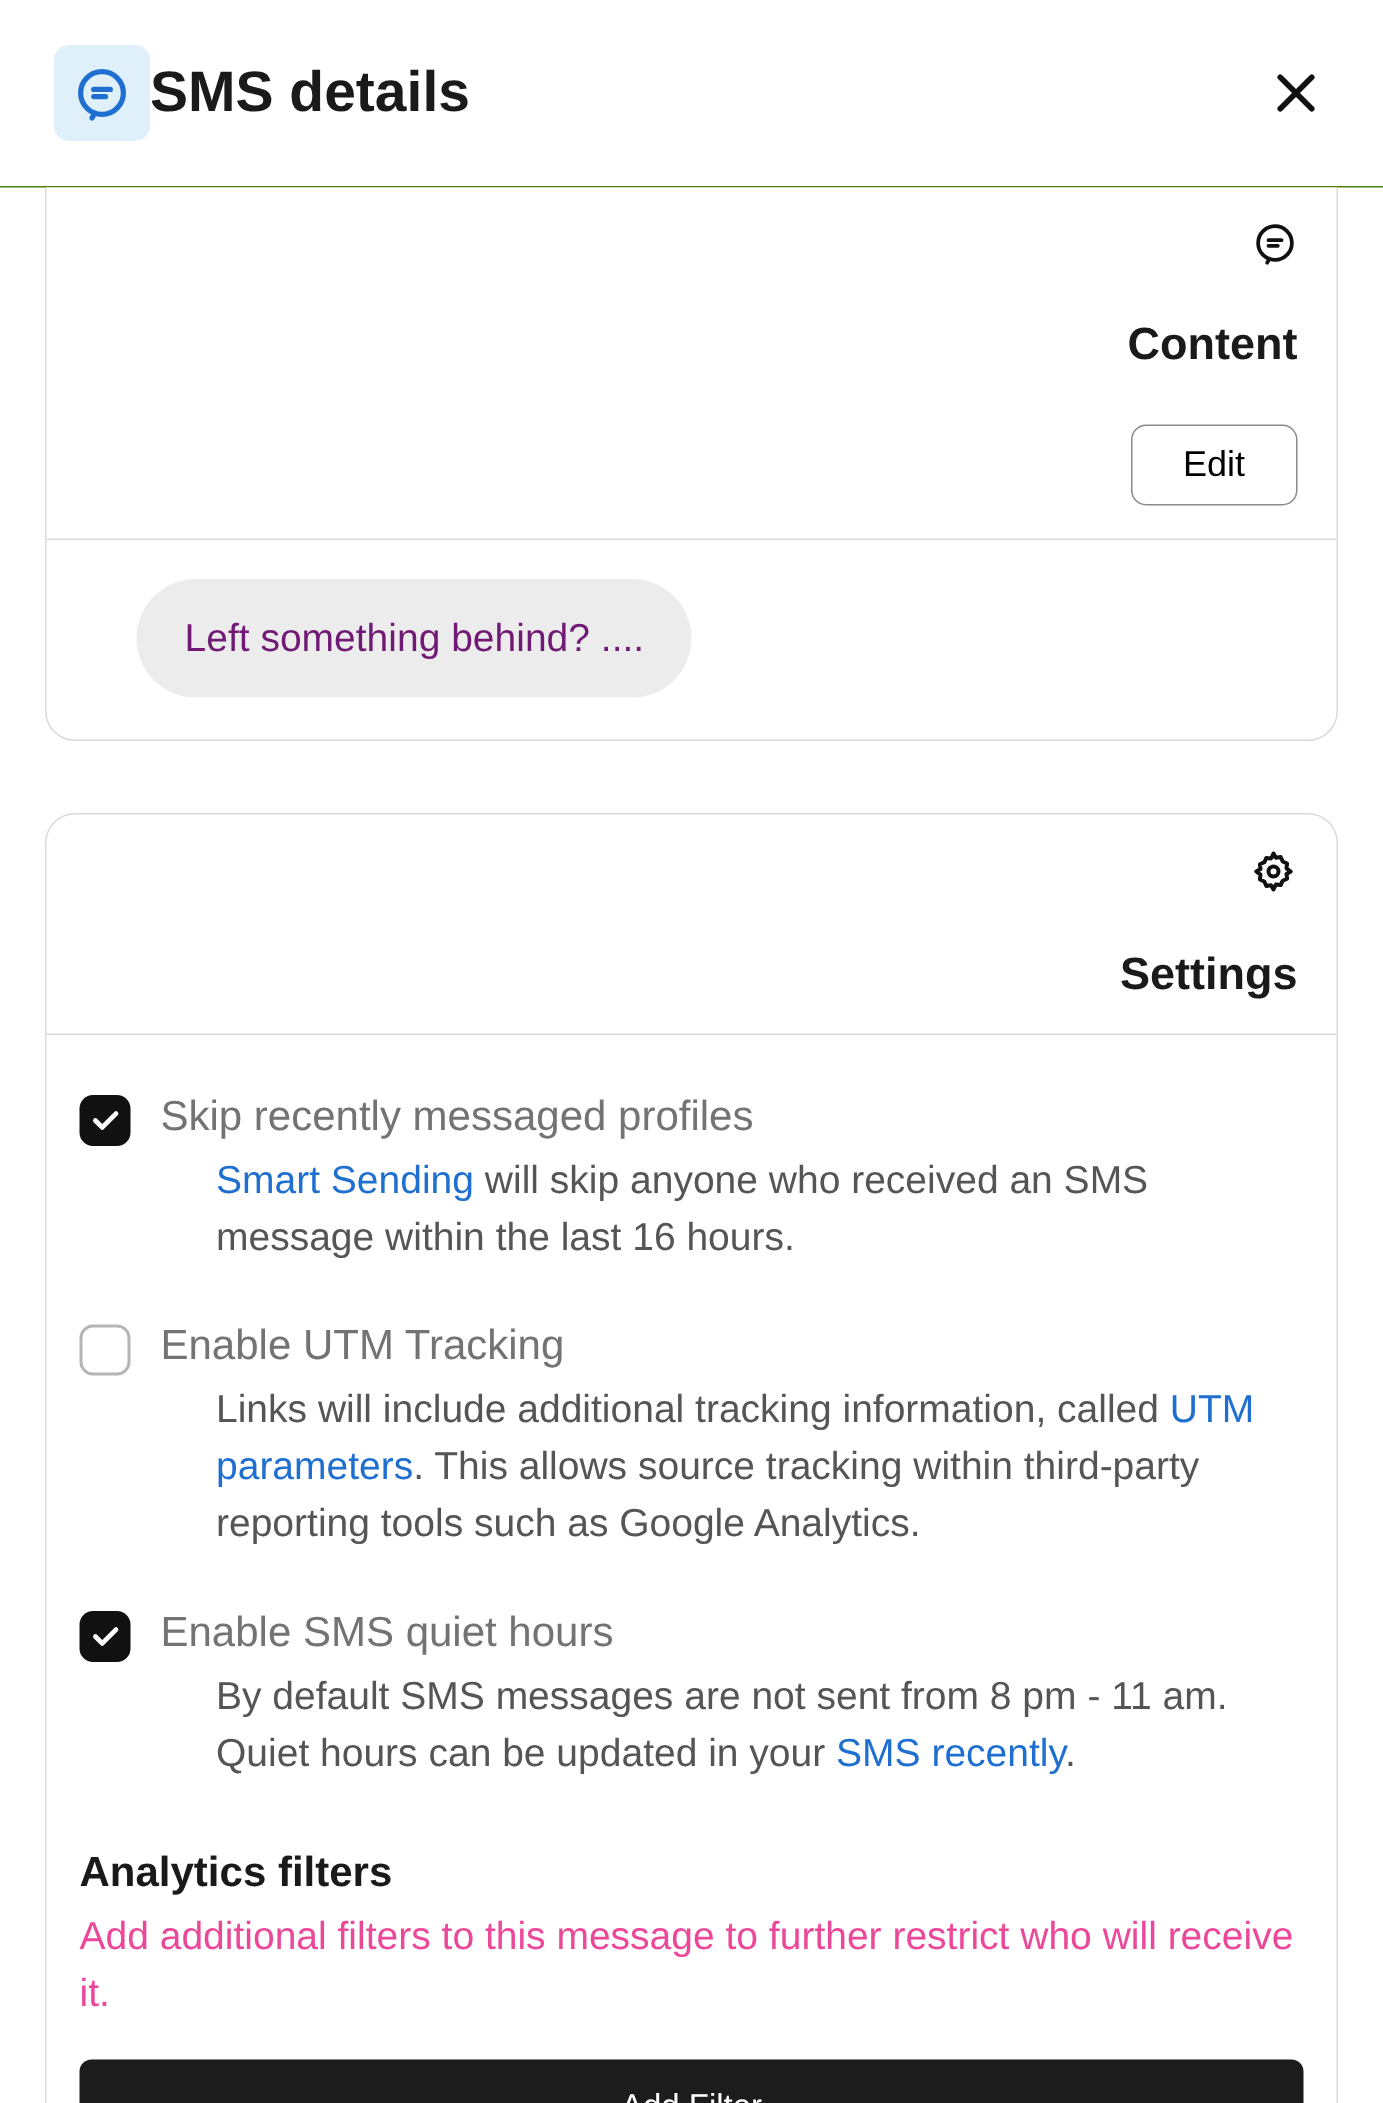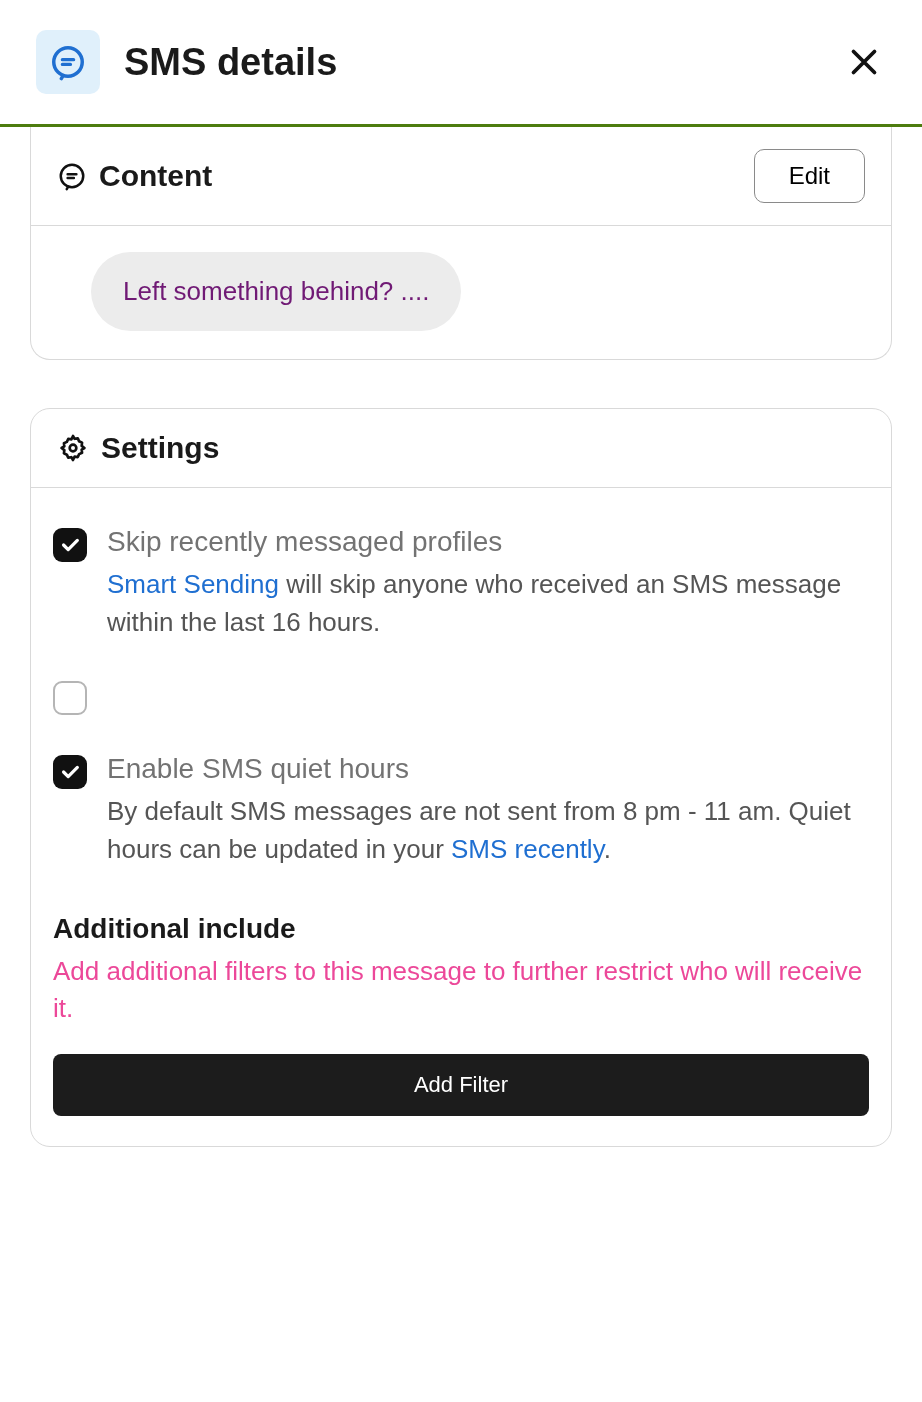--- a/index.html
+++ b/index.html
@@ -6,22 +6,21 @@
   body {
     font-family: -apple-system, BlinkMacSystemFont, "Segoe UI", Helvetica, Arial, sans-serif;
     background: #fff;
     color: #1a1a1a;
     width: 922px;
   }
   .modal-header {
     display: flex;
     align-items: center;
     padding: 30px 36px 30px 36px;
-    border-bottom: 3px solid #4d7c0f;
-    gap: 24px;
+    border-bottom: 1px solid #4d7c0f;
   }
   .header-icon-box {
     width: 64px;
     height: 64px;
     background: #e0f0fb;
     border-radius: 10px;
     display: flex;
     align-items: center;
     justify-content: center;
   }
@@ -45,24 +44,25 @@
     border: 1px solid #d9d9d9;
     border-radius: 20px;
     margin-top: 0;
     overflow: hidden;
     background:#fff;
   }
   .card + .card { margin-top: 48px; }
   .card-top-trim { border-top: none; border-top-left-radius: 0; border-top-right-radius: 0; }
   .card-header {
     display: flex;
-    align-items: center;
+    align-items: flex-end;
     padding: 22px 26px;
     border-bottom: 1px solid #d9d9d9;
-    gap: 12px;
+    gap: 36px;
+    flex-direction: column;
   }
   .card-header h2 {
     font-size: 30px;
     font-weight: 700;
     flex: 1;
   }
   .edit-btn {
     border: 1.5px solid #8a8a8a;
     background: #fff;
     border-radius: 10px;
@@ -107,20 +107,21 @@
   .setting-label {
     font-size: 28px;
     font-weight: 400;
     color: #737373;
     margin-bottom: 8px;
   }
   .setting-desc {
     font-size: 26px;
     line-height: 1.45;
     color: #555;
+    margin-left: 37px;
   }
   a.link {
     color: #1f6fd1;
     text-decoration: none;
     cursor: pointer;
   }
   .filters-header {
     font-size: 28px;
     font-weight: 700;
     margin-top: 12px;
@@ -198,34 +199,38 @@
             </svg>
         </div>
         <div class="setting-text">
           <div class="setting-label">Skip recently messaged profiles</div>
           <div class="setting-desc"><a class="link">Smart Sending</a><span> will skip anyone who received an SMS message within the last 16 hours.</span></div>
         </div>
       </div>
 
       <div class="setting-item">
         <div class="checkbox unchecked"></div>
+        <div class="setting-text">
+          <div class="setting-label">Enable UTM Tracking</div>
+          <div class="setting-desc"><span>Links will include additional tracking information, called </span><a class="link">UTM parameters</a><span>. This allows source tracking within third-party reporting tools such as Google Analytics.</span></div>
+        </div>
       </div>
 
       <div class="setting-item">
         <div class="checkbox checked">
           <svg width="22" height="22" viewBox="0 0 24 24" stroke="#fff" stroke-width="3.5" fill="none" stroke-linecap="round" stroke-linejoin="round">
               <path d="M5 12l5 5L20 7"></path>
             </svg>
         </div>
         <div class="setting-text">
           <div class="setting-label">Enable SMS quiet hours</div>
           <div class="setting-desc"><span>By default SMS messages are not sent from 8 pm - 11 am. Quiet hours can be updated in your </span><a class="link">SMS recently</a><span>.</span></div>
         </div>
       </div>
 
-      <div class="filters-header">Additional include</div>
+      <div class="filters-header">Analytics filters</div>
       <div class="filters-desc">Add additional filters to this message to further restrict who will receive it.</div>
       <button class="add-filter-btn">Add Filter</button>
 
     </div>
   </div>
 
 </div>
 
 </body></html>

